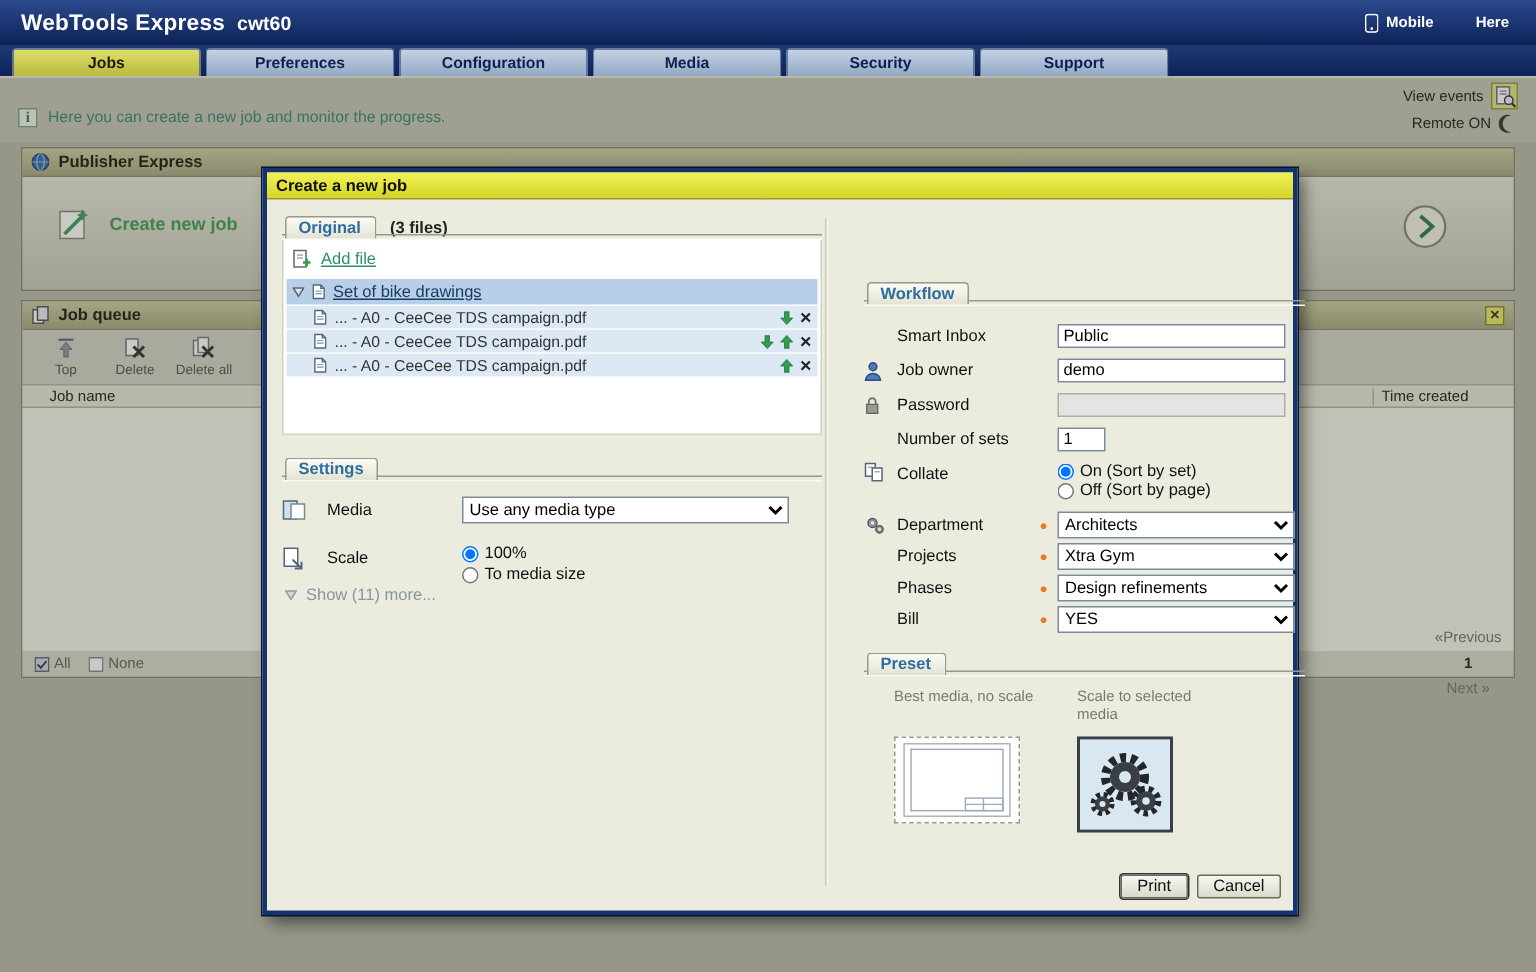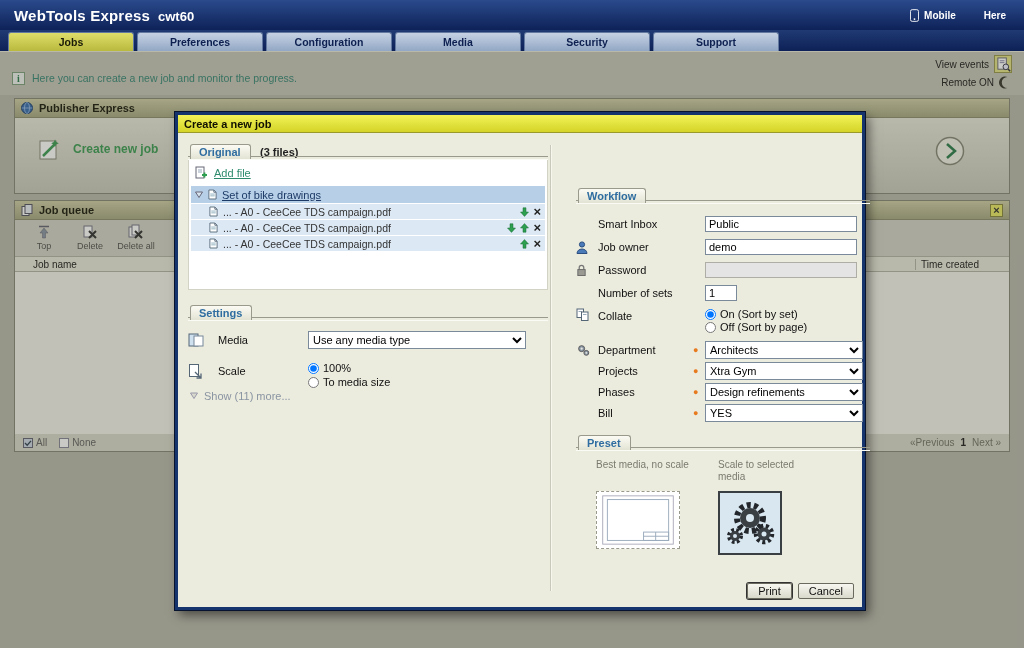--- a/index.html
+++ b/index.html
@@ -59,21 +59,21 @@
           font-size:9px; color:#555; gap:1px; padding-top:4px; cursor:pointer; }
   .q-cols { display:flex; height:16px; background:#e9e9dc; border-top:1px solid #b5b5a8;
             border-bottom:1px solid #b5b5a8; font-size:10px; color:#222; align-items:center; }
   .q-col-name { flex:1; padding-left:18px; }
   .q-col-time { width:94px; border-left:1px solid #b5b5a8; padding-left:5px; }
   .q-body { flex:1; background:#f4f4ec; }
   .q-foot { height:17px; display:flex; justify-content:space-between; align-items:center;
             font-size:10px; color:#666; padding:0 8px; background:#d9d9cc; }
   .q-foot-left { display:flex; gap:12px; align-items:center; }
   .sel-link { display:flex; gap:3px; align-items:center; cursor:pointer; color:#666; }
-  .pager { display:flex; gap:6px; align-items:center; }
+  .pager { display:flex; gap:6px; align-items:center;flex-direction:column; }
   .pg-prev,.pg-next { color:#77776a; cursor:pointer; }
   .pg-cur { color:#222; font-weight:bold; }
 
   
   .overlay { position:absolute; top:51px; left:0; right:0; bottom:0;
              background:rgba(55,55,42,.27); z-index:4; }
   .dialog { position:absolute; left:175px; top:112px; width:690px; height:498px;
             z-index:10; border:3px solid #15346e;
             box-shadow:0 0 0 1px #08142e, 4px 5px 10px rgba(0,0,0,.5); background:#ebebde; }
   .dlg-title { height:18px; line-height:18px; padding-left:6px; font-size:11px; font-weight:bold;

